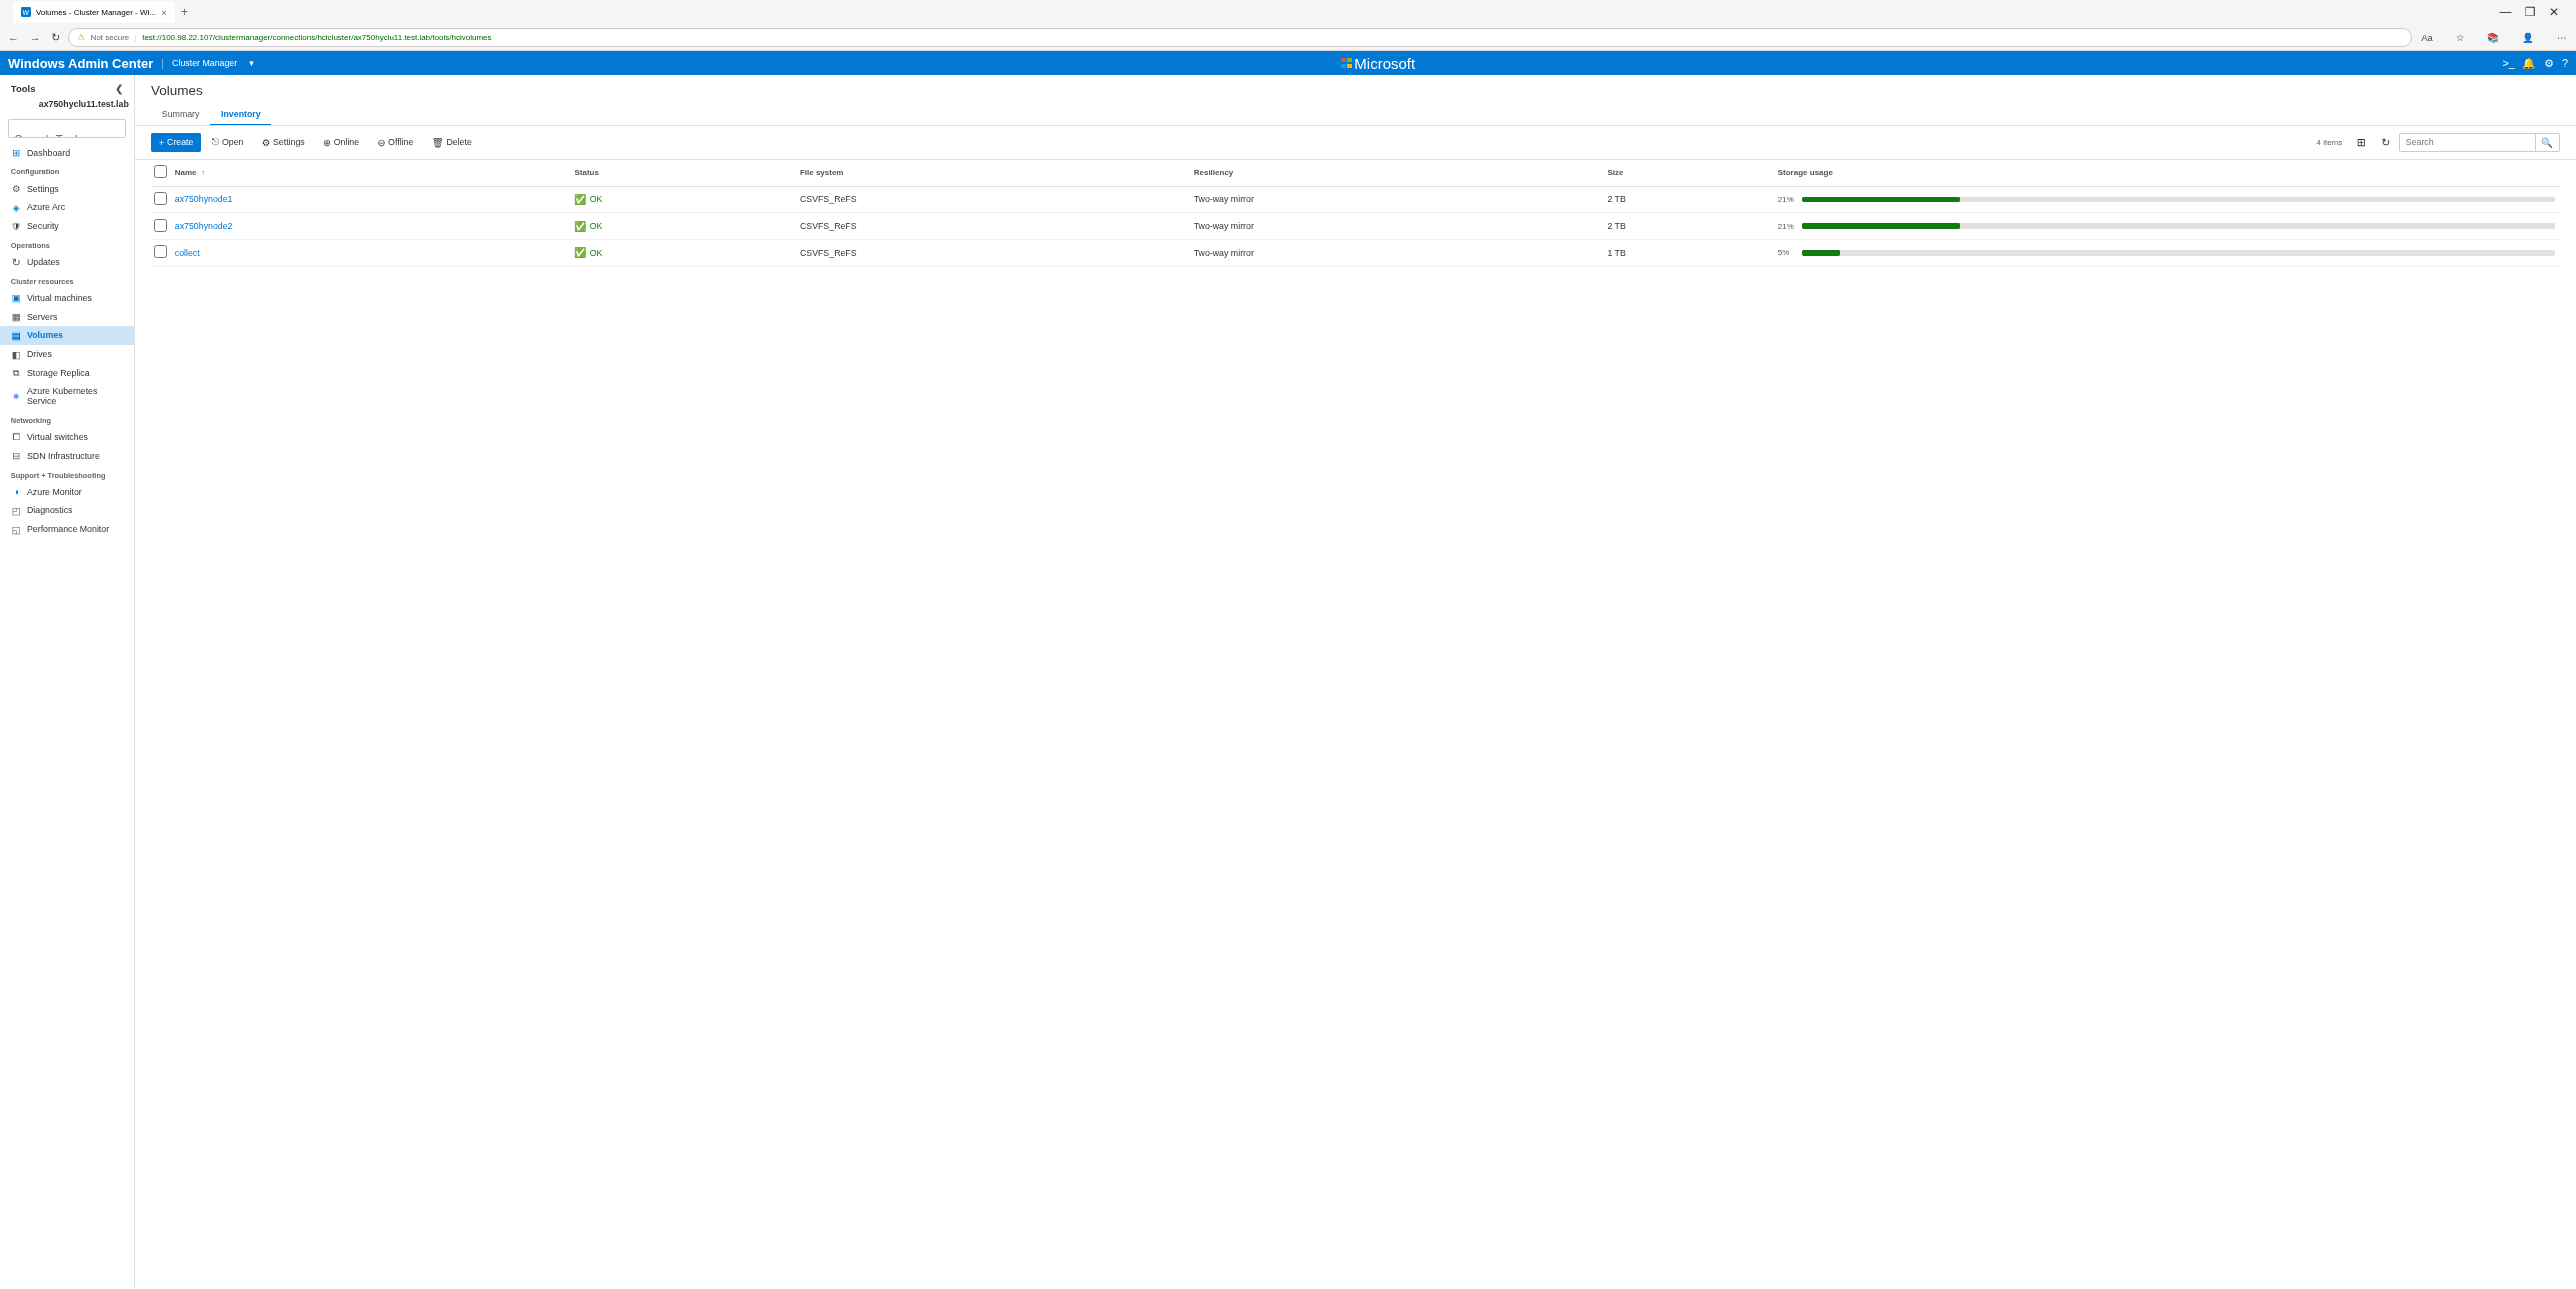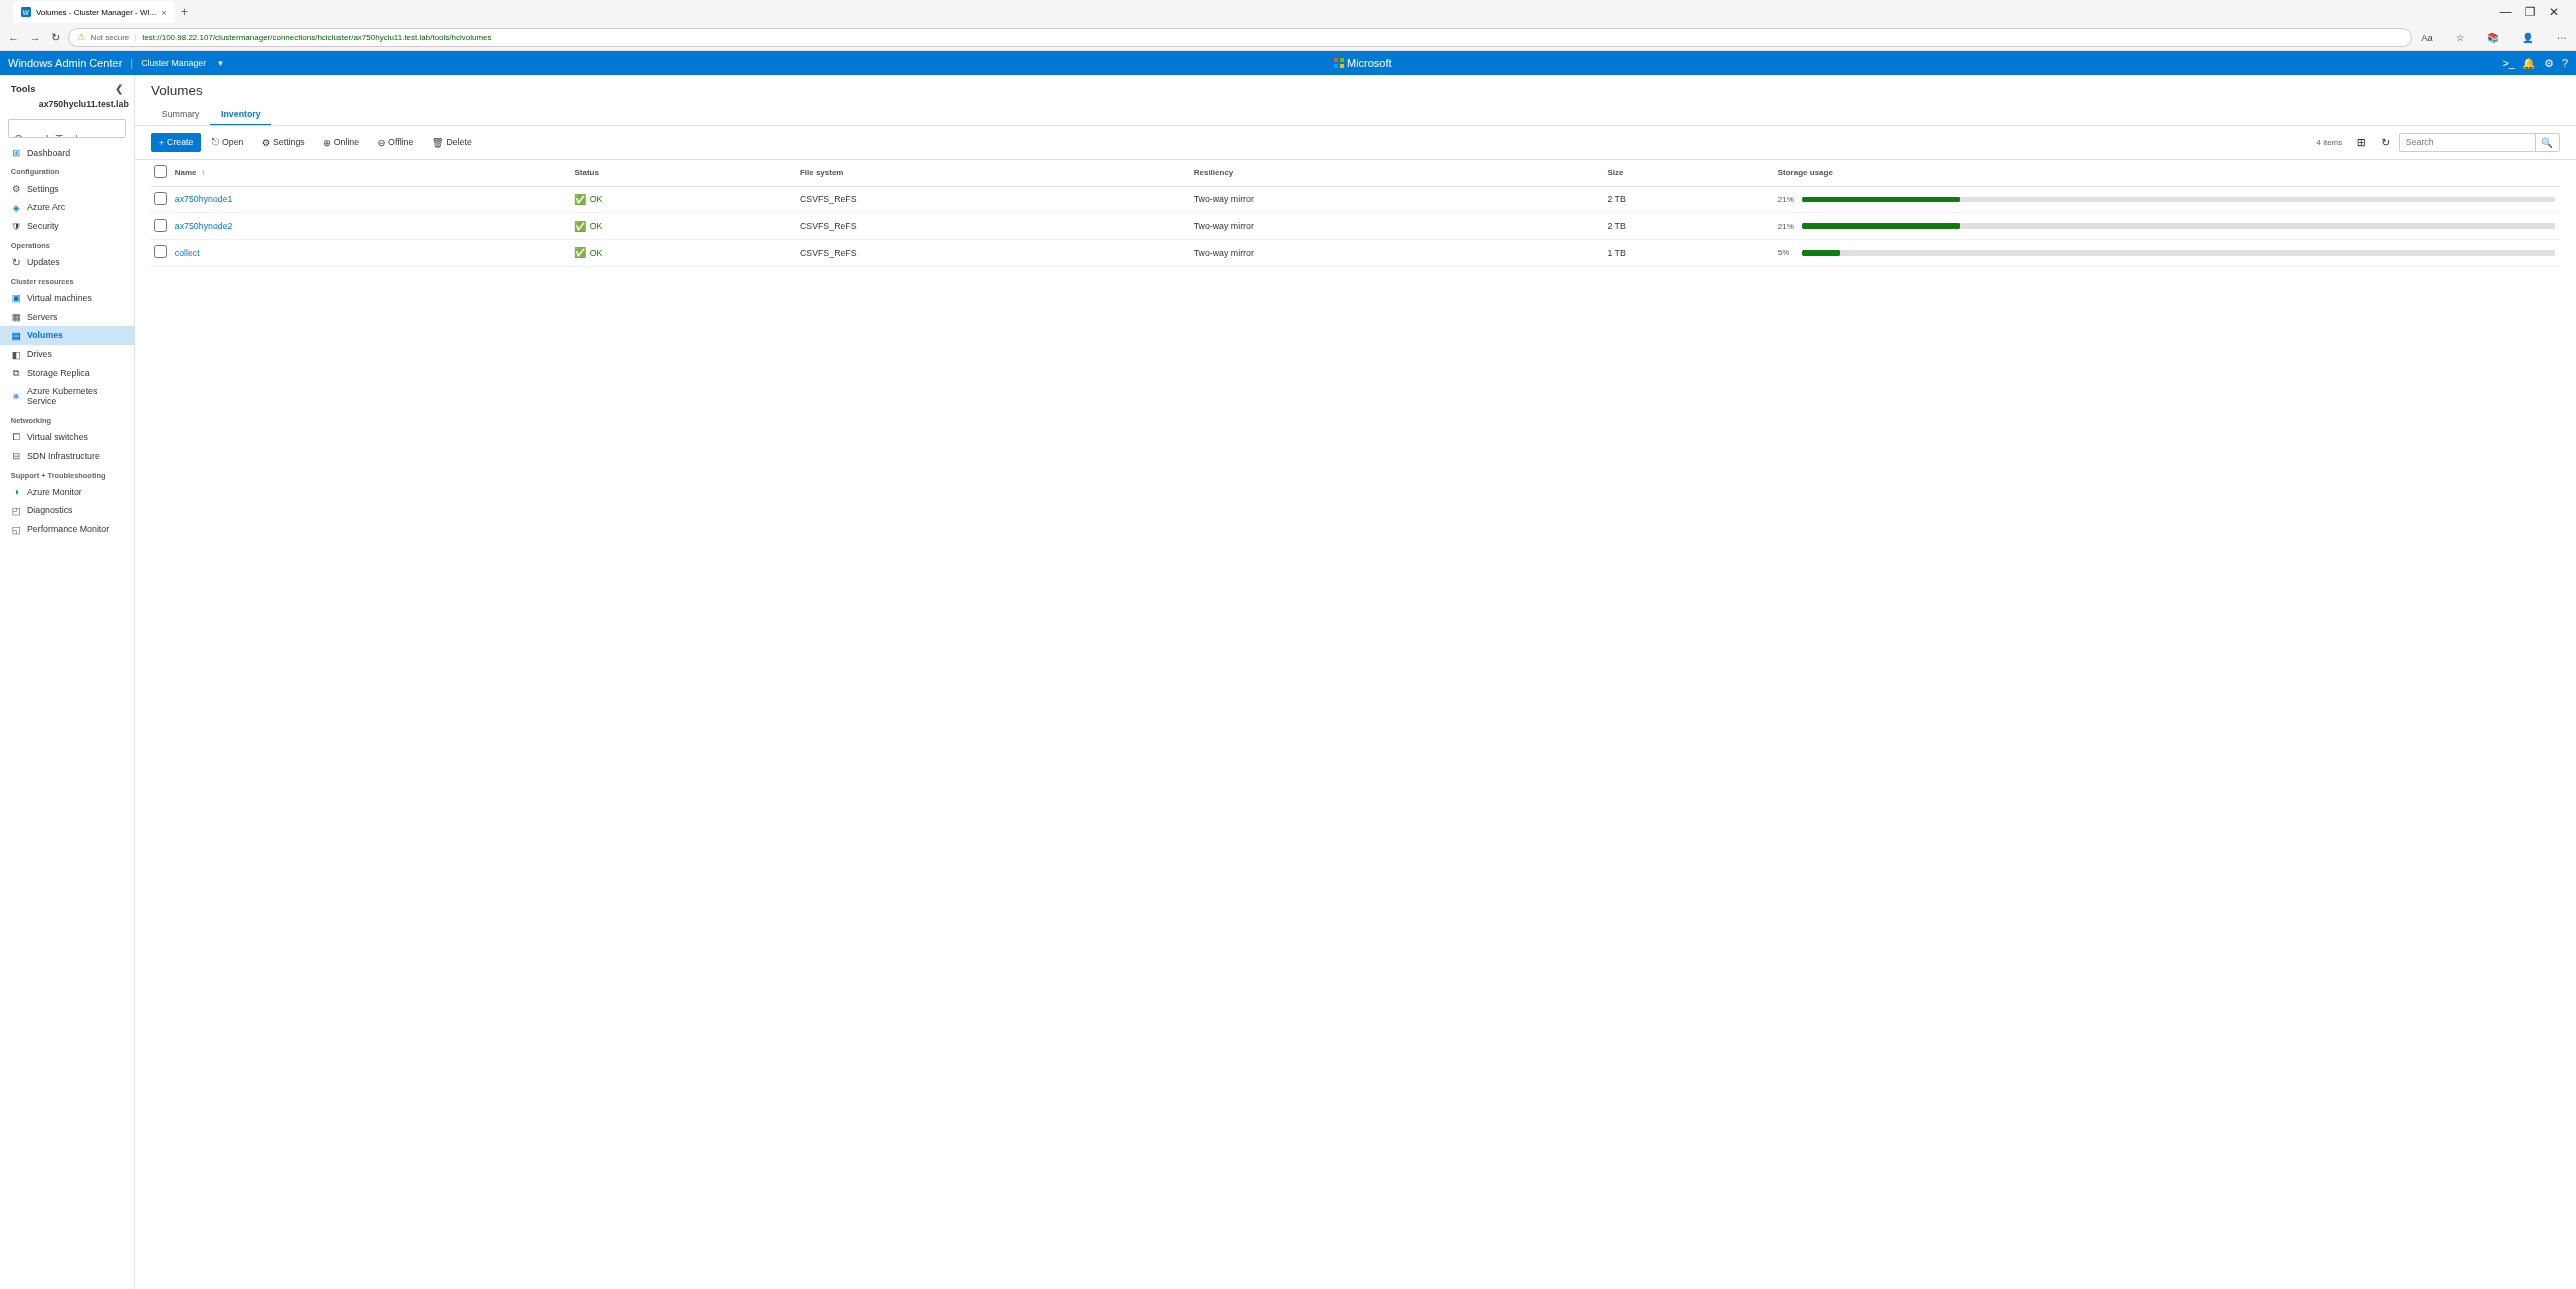--- a/index.html
+++ b/index.html
@@ -111,41 +111,41 @@
     .app-header {
       background: #0078d4;
       height: 24px;
       display: flex;
       align-items: center;
       padding: 0 8px;
       gap: 8px;
     }
     .app-header-brand {
       color: #fff;
-      font-size: 11px;
-      font-weight: 400;
+      font-size: 13px;
+      font-weight: 700;
     }
     .app-header-separator {
       color: rgba(255,255,255,0.5);
       font-size: 10.8px;
     }
     .app-header-manager {
       color: #fff;
       font-size: 8.8px;
       display: flex;
       align-items: center;
       gap: 12px;
       cursor: pointer;
     }
     .app-header-microsoft {
       margin-left: auto;
       display: flex;
       align-items: center;
       gap: 2.7px;
-      font-size: 11px;
+      font-size: 15px;
       color: #fff;
     }
     .ms-logo {
       display: grid;
       grid-template-columns: 1fr 1fr;
       gap: 1.4px;
       width: 10.8px;
       height: 10.8px;
     }
     .ms-logo div { width: 4.7px; height: 4.7px; }

